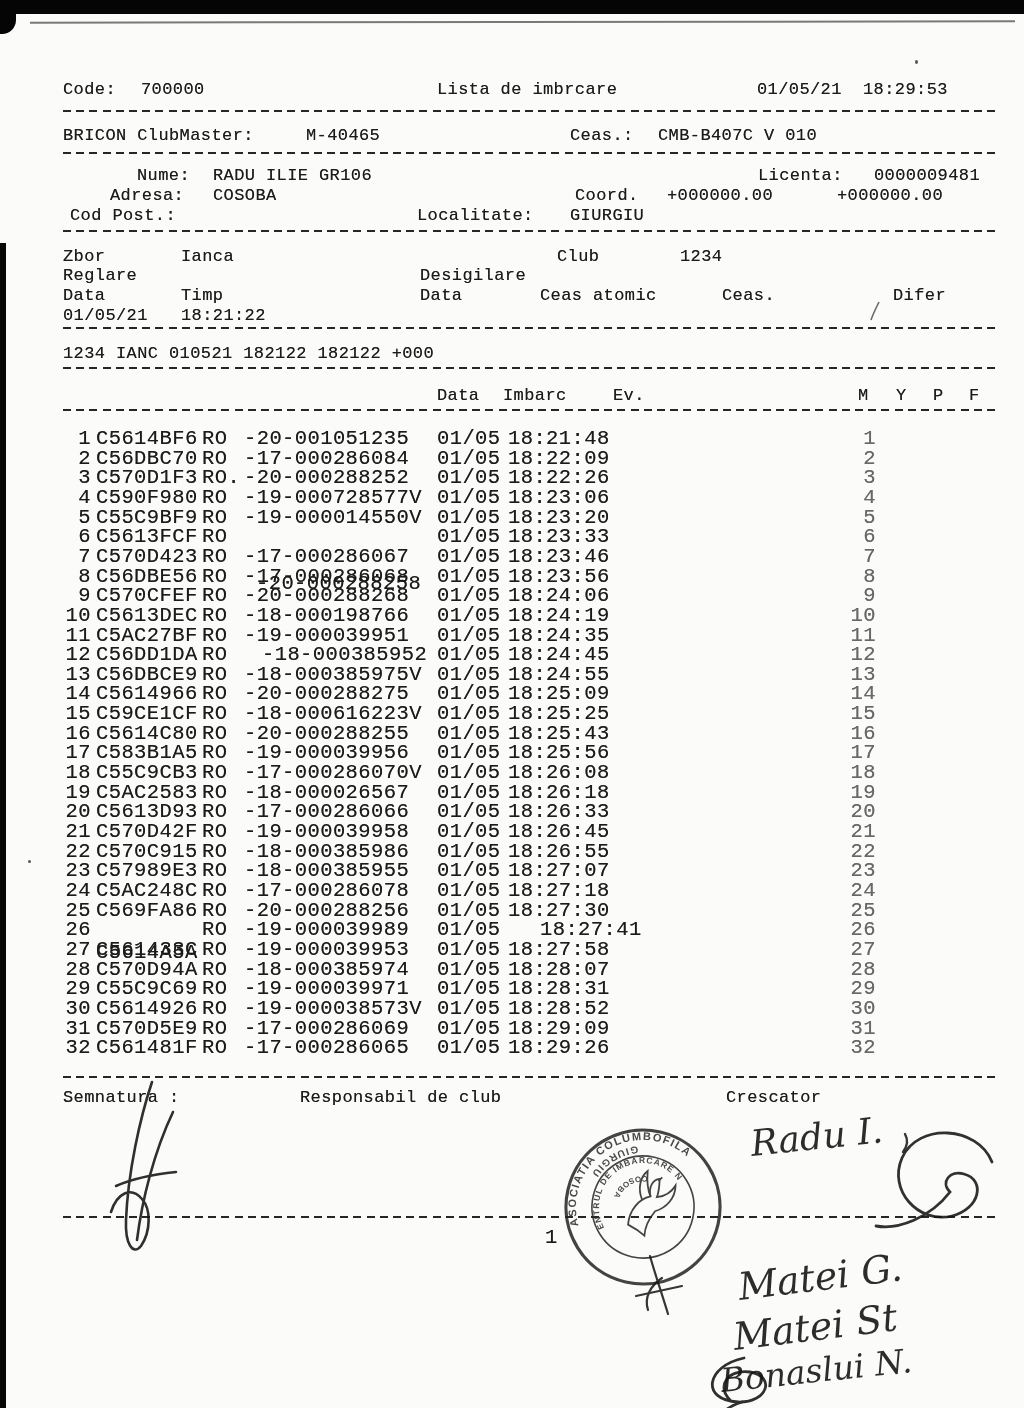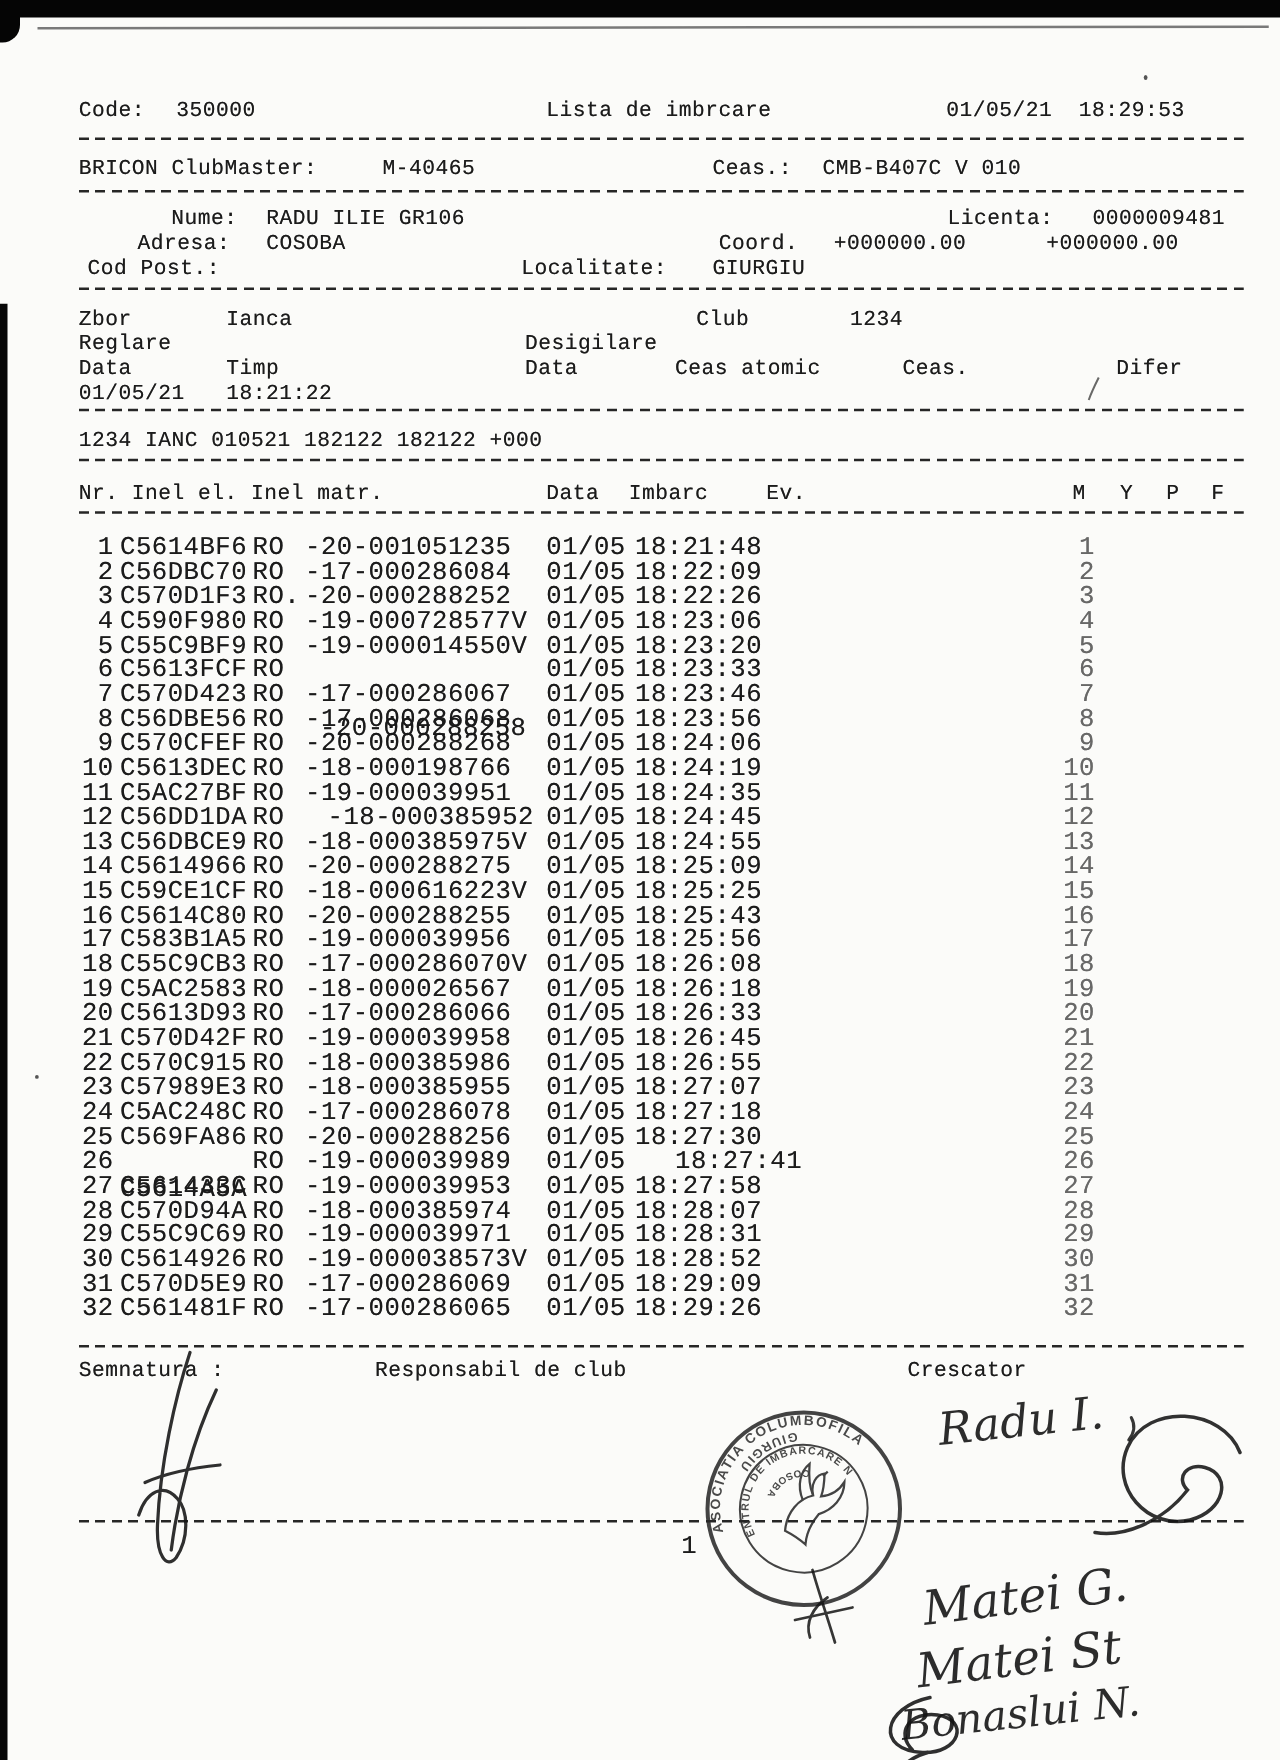--- a/index.html
+++ b/index.html
@@ -43,21 +43,21 @@
 
 <div class="scan-top"></div>
 <div class="scan-corner"></div>
 <div class="scan-left"></div>
 <div class="scan-topline"></div>
 <div class="speck" style="left:28px;top:860px;width:3px;height:3px;"></div>
 <div class="speck" style="left:915px;top:60px;width:3px;height:4px;"></div>
 
 <div class="line" style="top:80px">
   <span class="t" style="left:63px">Code:</span>
-  <span class="t" style="left:141px">350000</span>
+  <span class="t" style="left:141px">700000</span>
   <span class="t" style="left:437px">Lista de imbrcare</span>
   <span class="t" style="left:757px">01/05/21  18:29:53</span>
 </div>
 <div class="divider" style="top:110px"></div>
 
 <div class="line" style="top:126px">
   <span class="t" style="left:63px">BRICON ClubMaster:</span>
   <span class="t" style="left:306px">M-40465</span>
   <span class="t" style="left:570px">Ceas.:</span>
   <span class="t" style="left:658px">CMB-B407C V 010</span>
@@ -110,21 +110,20 @@
   <path d="M13,2 C10,8 7,14 5,20" stroke="#2a2a2a" stroke-width="1.6" fill="none" opacity=".7"></path>
 </svg>
 <div class="divider" style="top:327px"></div>
 
 <div class="line" style="top:344px">
   <span class="t" style="left:63px">1234 IANC 010521 182122 182122 +000</span>
 </div>
 <div class="divider" style="top:367px"></div>
 
 <div class="line" style="top:386px">
-  <span class="t" style="left:63px">Nr. Inel el. Inel matr.</span>
   <span class="t" style="left:437px">Data</span>
   <span class="t" style="left:503px">Imbarc</span>
   <span class="t" style="left:613px">Ev.</span>
   <span class="t" style="left:858px">M</span>
   <span class="t" style="left:896px">Y</span>
   <span class="t" style="left:933px">P</span>
   <span class="t" style="left:969px">F</span>
 </div>
 <div class="divider" style="top:409px"></div>
 

